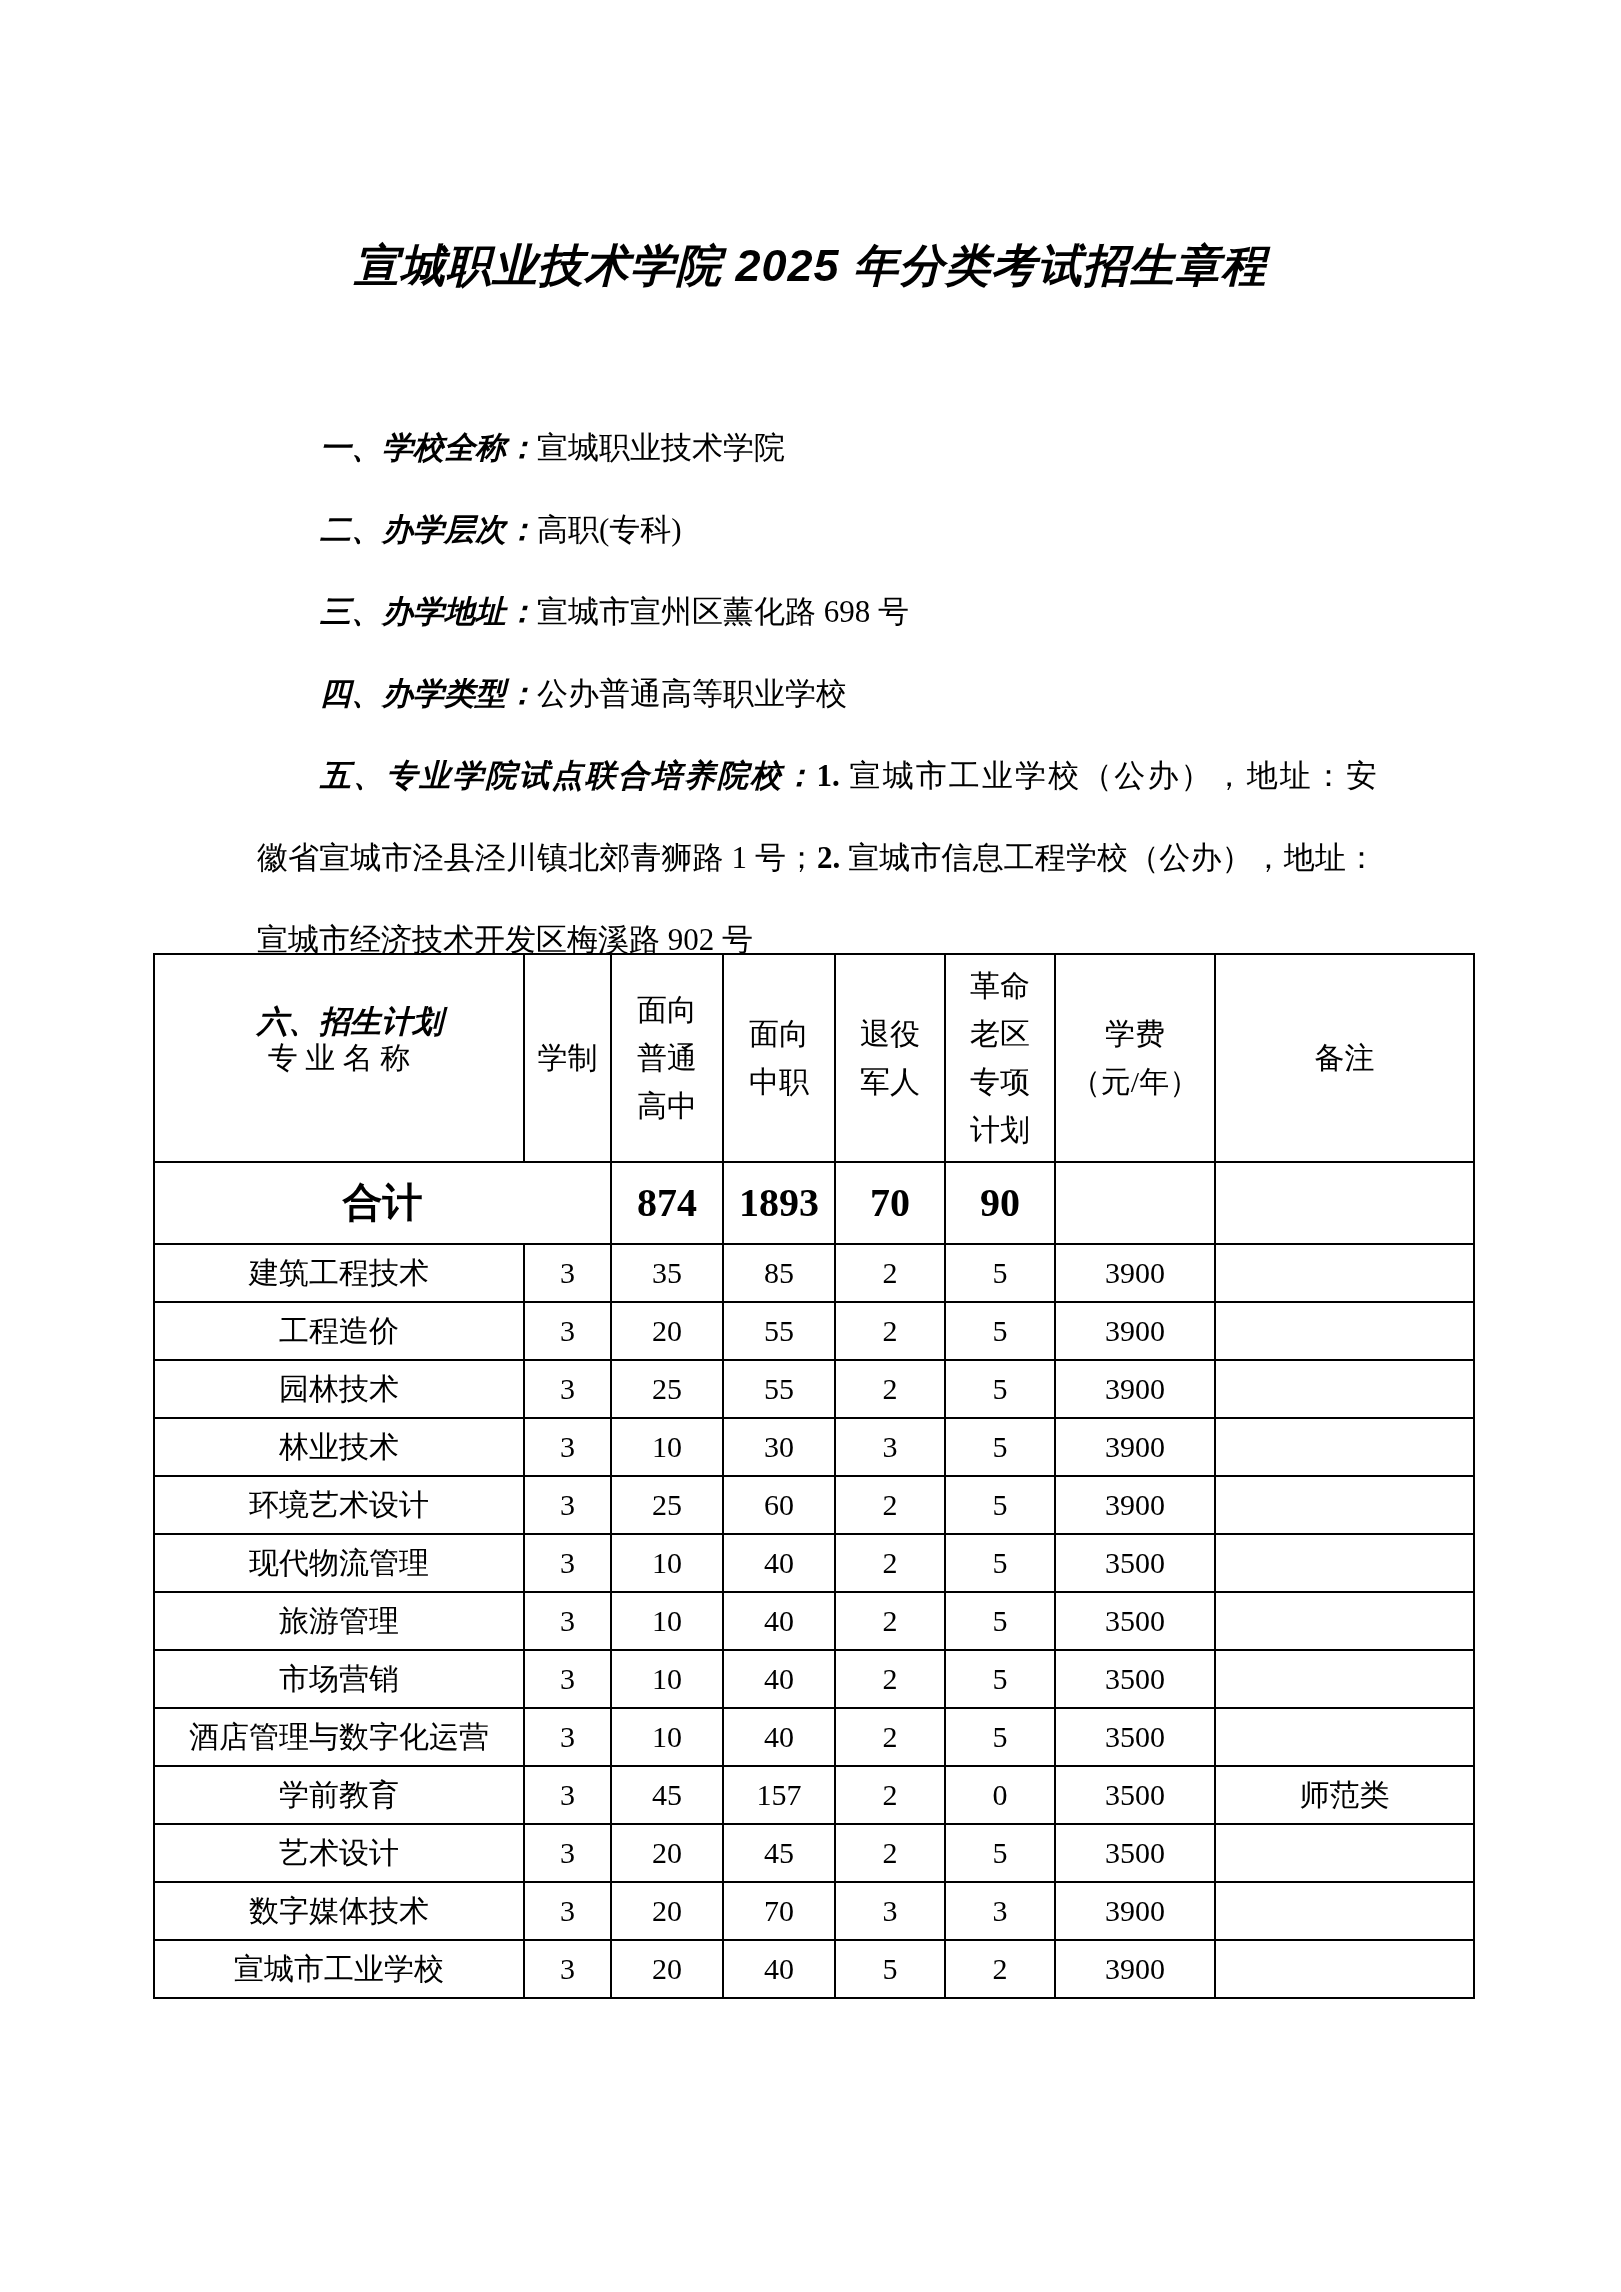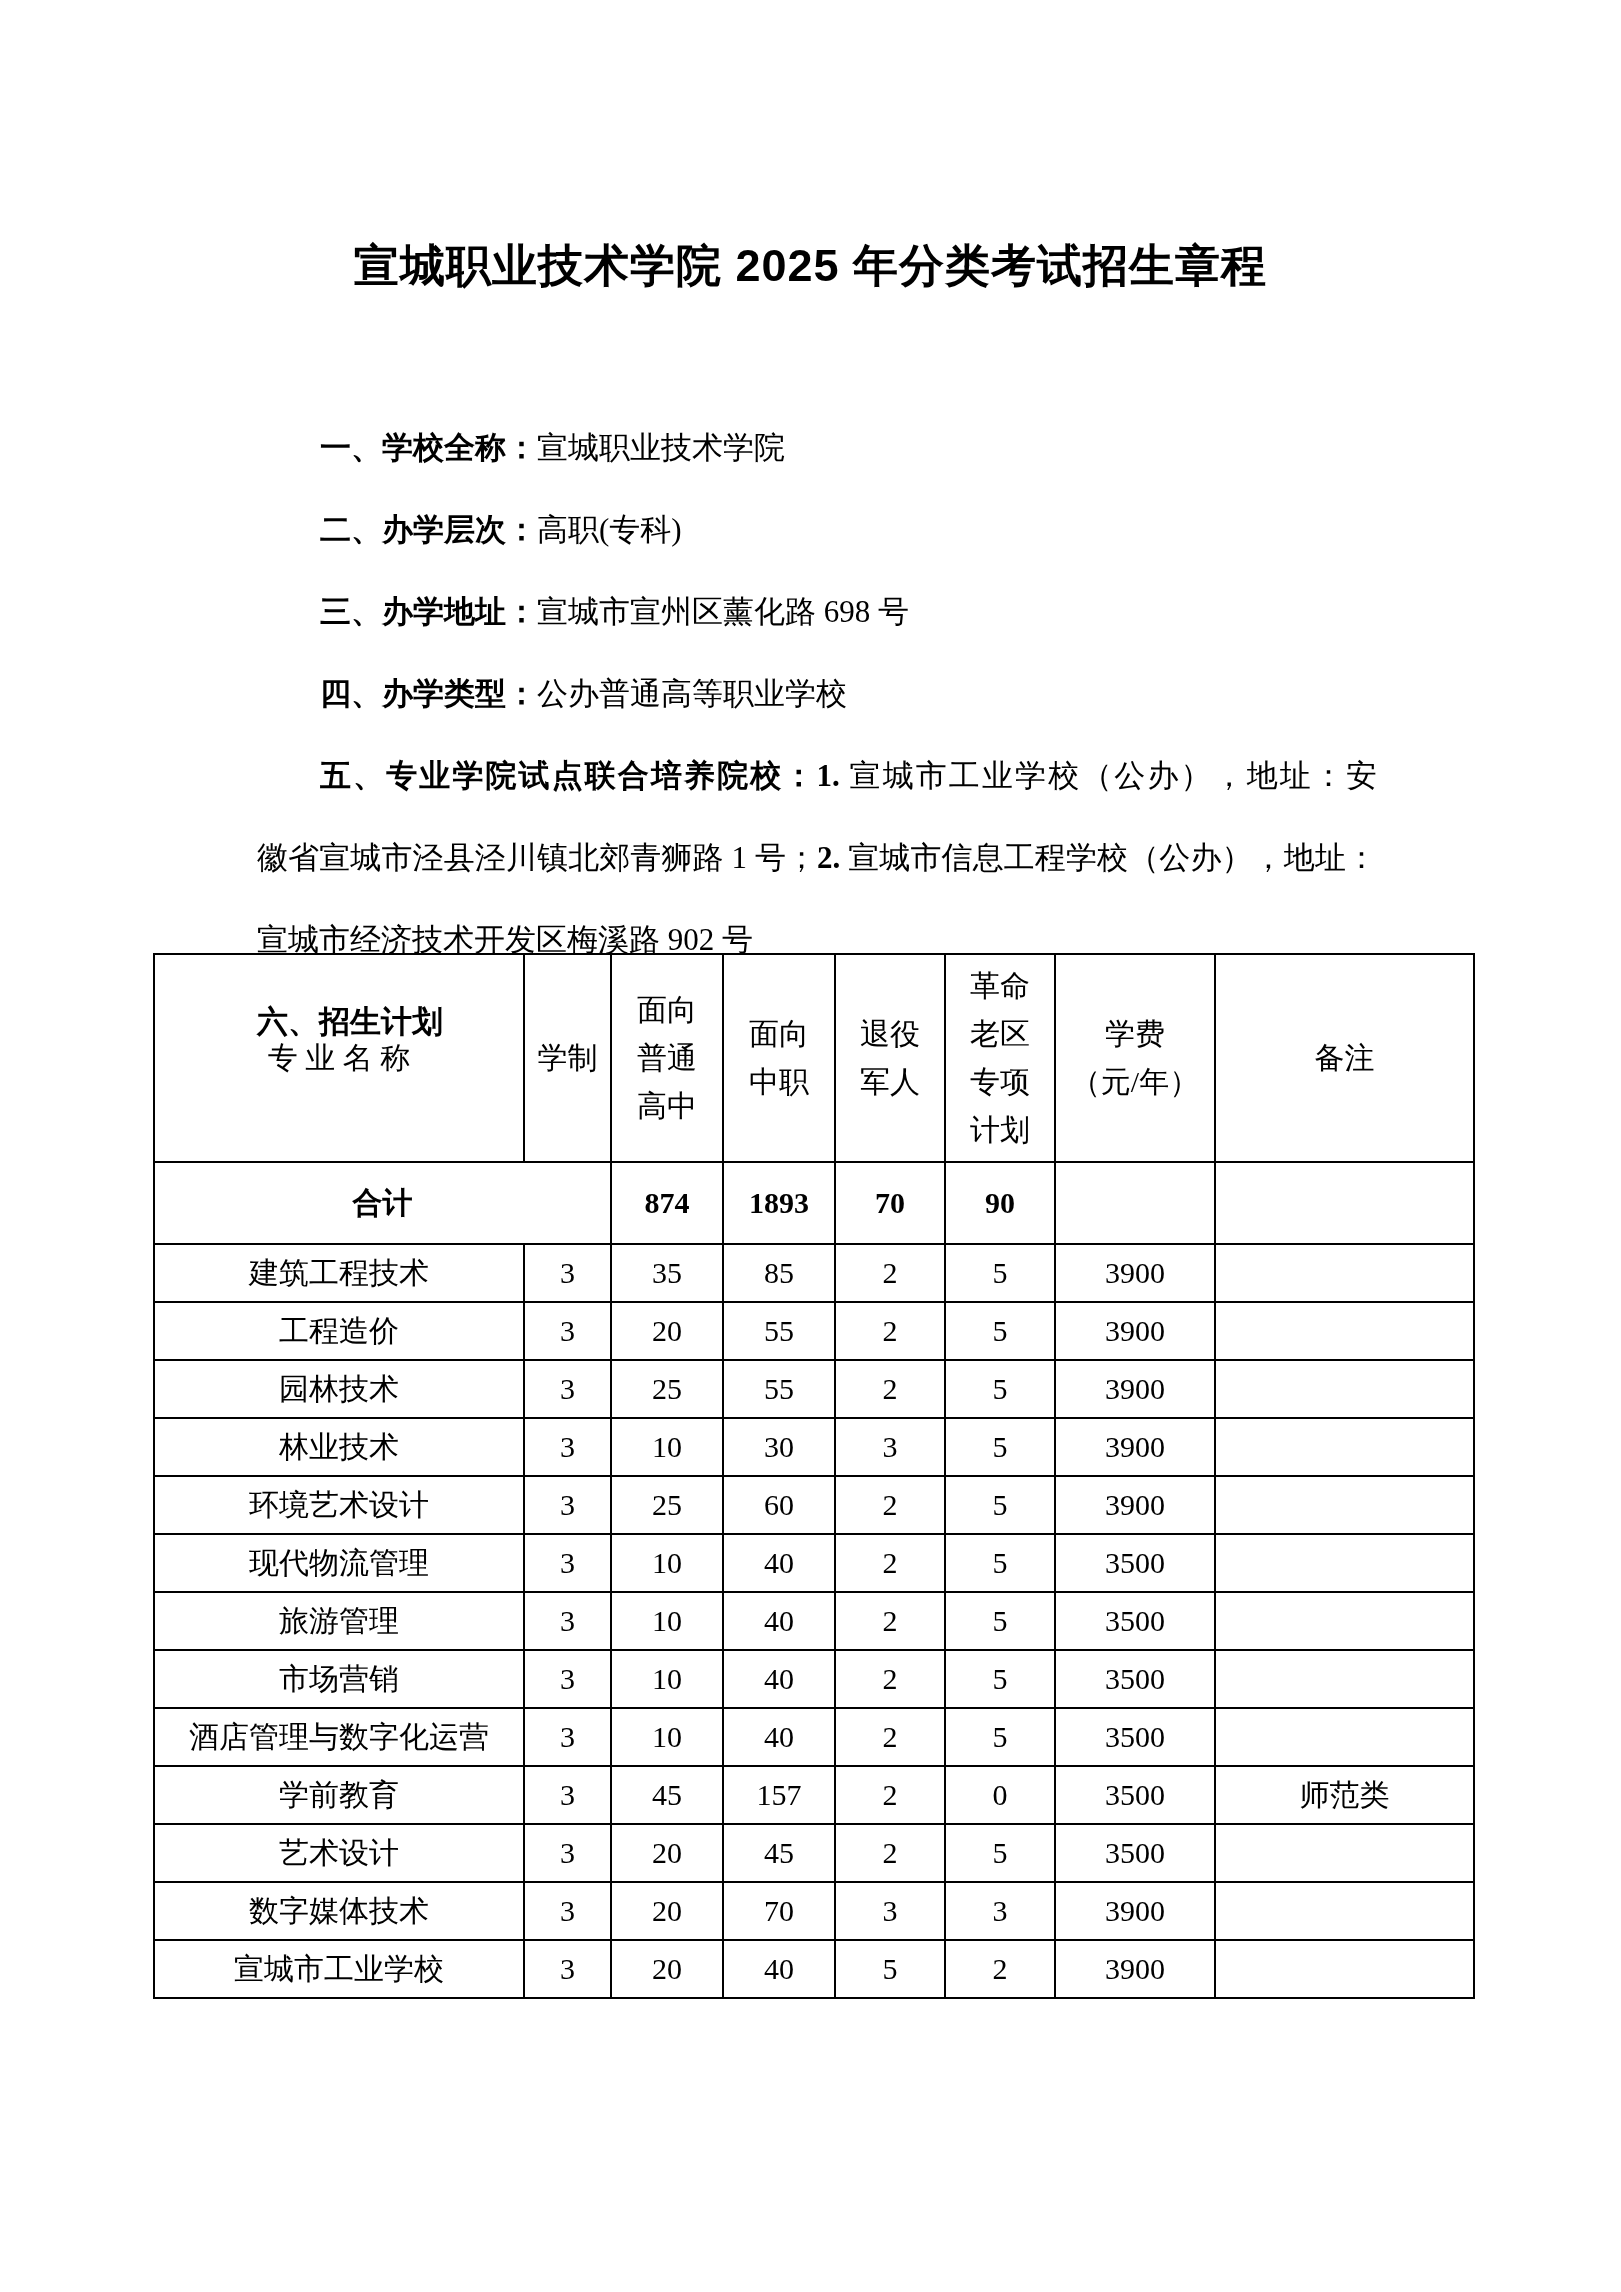--- a/index.html
+++ b/index.html
@@ -9,20 +9,21 @@
     width: 1621px;
     height: 2293px;
     background: #ffffff;
     color: #000000;
     font-family: "Liberation Serif", "DejaVu Serif", serif;
     overflow: hidden;
   }
   .hei {
     font-family: "Liberation Sans", "DejaVu Sans", sans-serif;
     font-weight: bold;
+    font-style: italic;
   }
   .title {
     position: absolute;
     top: 236px;
     left: 0;
     width: 100%;
     text-align: center;
     font-size: 45px;
     letter-spacing: 1px;
   }
@@ -60,21 +61,21 @@
   .plan thead th {
     height: 208px;
     font-weight: normal;
     line-height: 48px;
     white-space: pre-line;
     border-bottom: 2.9px solid #000;
   }
   .plan tr.total td {
     height: 82px;
     font-weight: bold;
-    font-size: 30px;
+    font-size: 40px;
     border-bottom: 2.9px solid #000;
   }
   .plan tbody td { height: 56px; line-height: 56px; }
   .plan tr.thickb td { border-bottom-width: 2.9px; margin-left: 12px; }
 </style>
 </head>
 <body>
 
 <div class="page">
 

